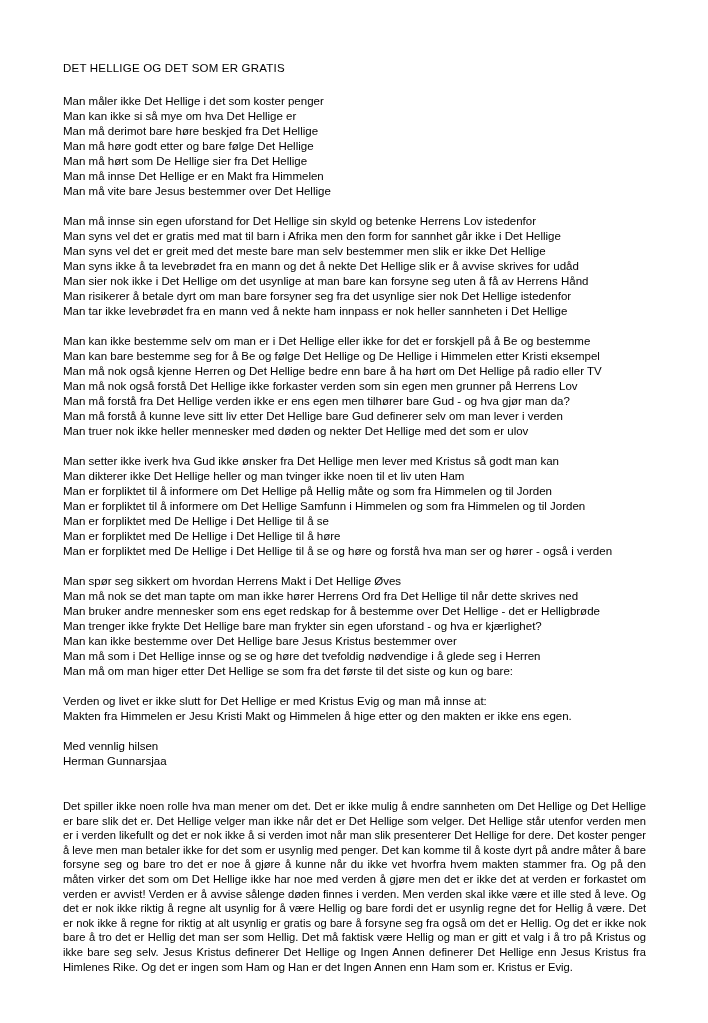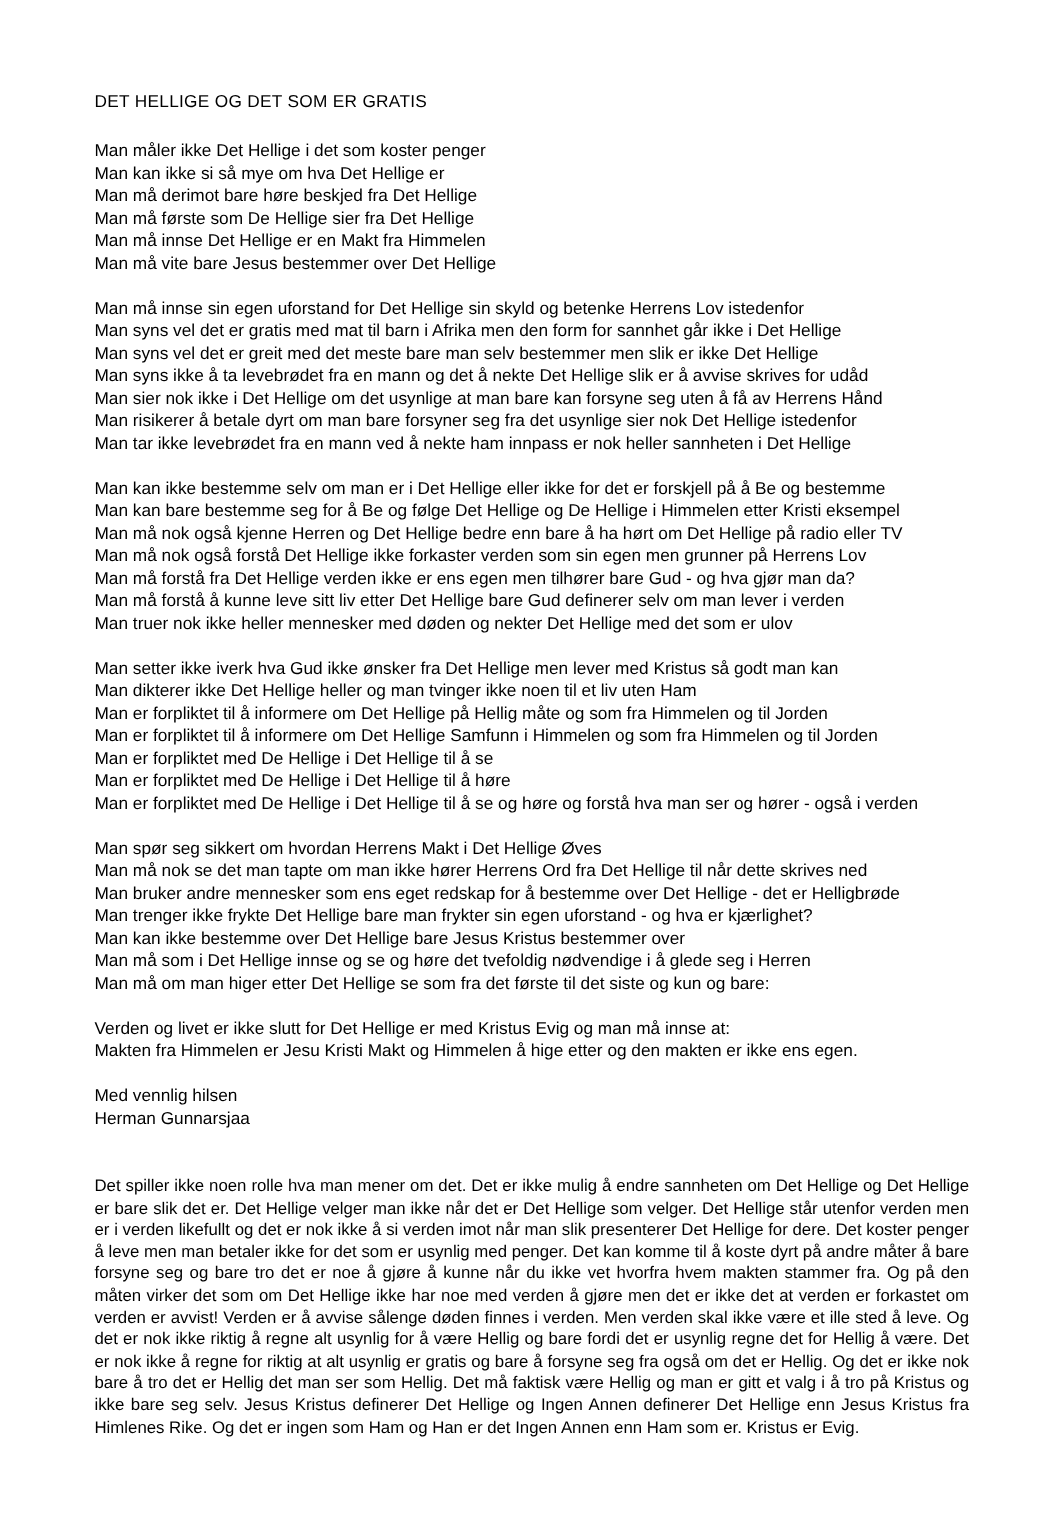--- a/index.html
+++ b/index.html
@@ -45,21 +45,22 @@
 <body>
 
 <div class="page">
 
   <div class="doc-title">DET HELLIGE OG DET SOM ER GRATIS</div>
 
   <div class="para">
     <div class="line">Man måler ikke Det Hellige i det som koster penger</div>
     <div class="line">Man kan ikke si så mye om hva Det Hellige er</div>
     <div class="line">Man må derimot bare høre beskjed fra Det Hellige</div>
-    <div class="line">Man må første som De Hellige sier fra Det Hellige</div>
+    <div class="line">Man må høre godt etter og bare følge Det Hellige</div>
+    <div class="line">Man må hørt som De Hellige sier fra Det Hellige</div>
     <div class="line">Man må innse Det Hellige er en Makt fra Himmelen</div>
     <div class="line">Man må vite bare Jesus bestemmer over Det Hellige</div>
   </div>
 
   <div class="para">
     <div class="line">Man må innse sin egen uforstand for Det Hellige sin skyld og betenke Herrens Lov istedenfor</div>
     <div class="line">Man syns vel det er gratis med mat til barn i Afrika men den form for sannhet går ikke i Det Hellige</div>
     <div class="line">Man syns vel det er greit med det meste bare man selv bestemmer men slik er ikke Det Hellige</div>
     <div class="line">Man syns ikke å ta levebrødet fra en mann og det å nekte Det Hellige slik er å avvise skrives for udåd</div>
     <div class="line">Man sier nok ikke i Det Hellige om det usynlige at man bare kan forsyne seg uten å få av Herrens Hånd</div>

